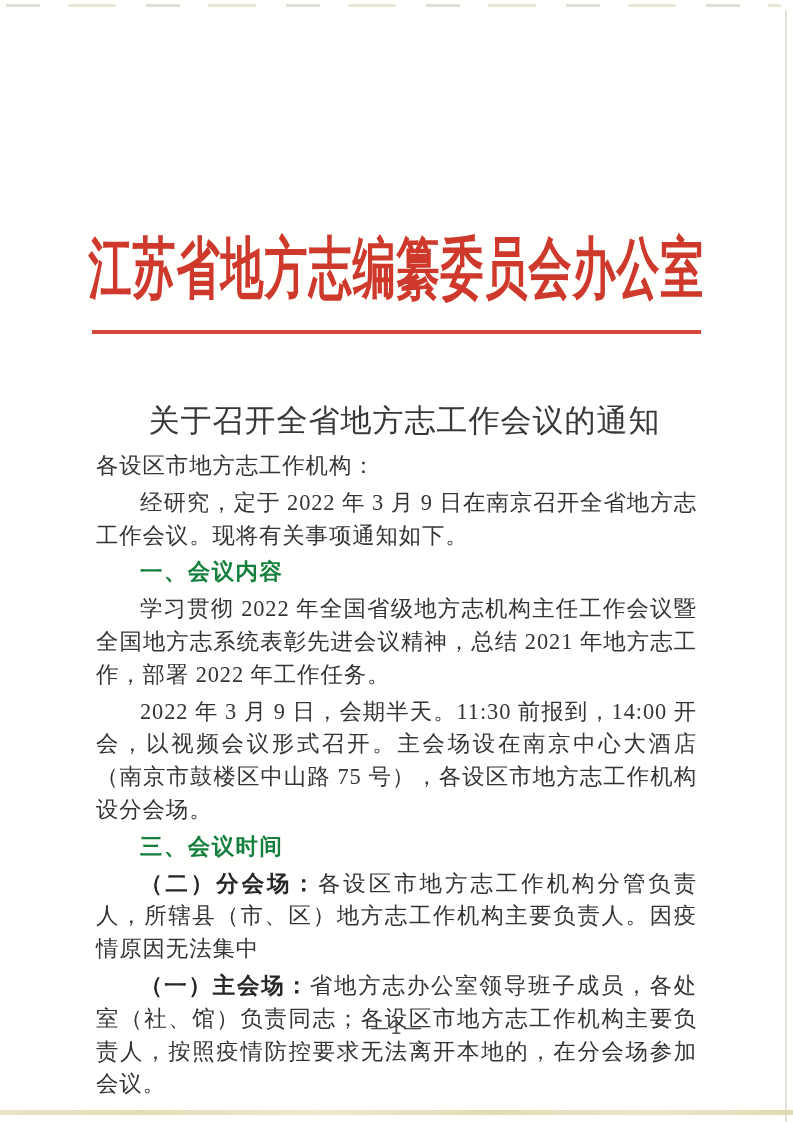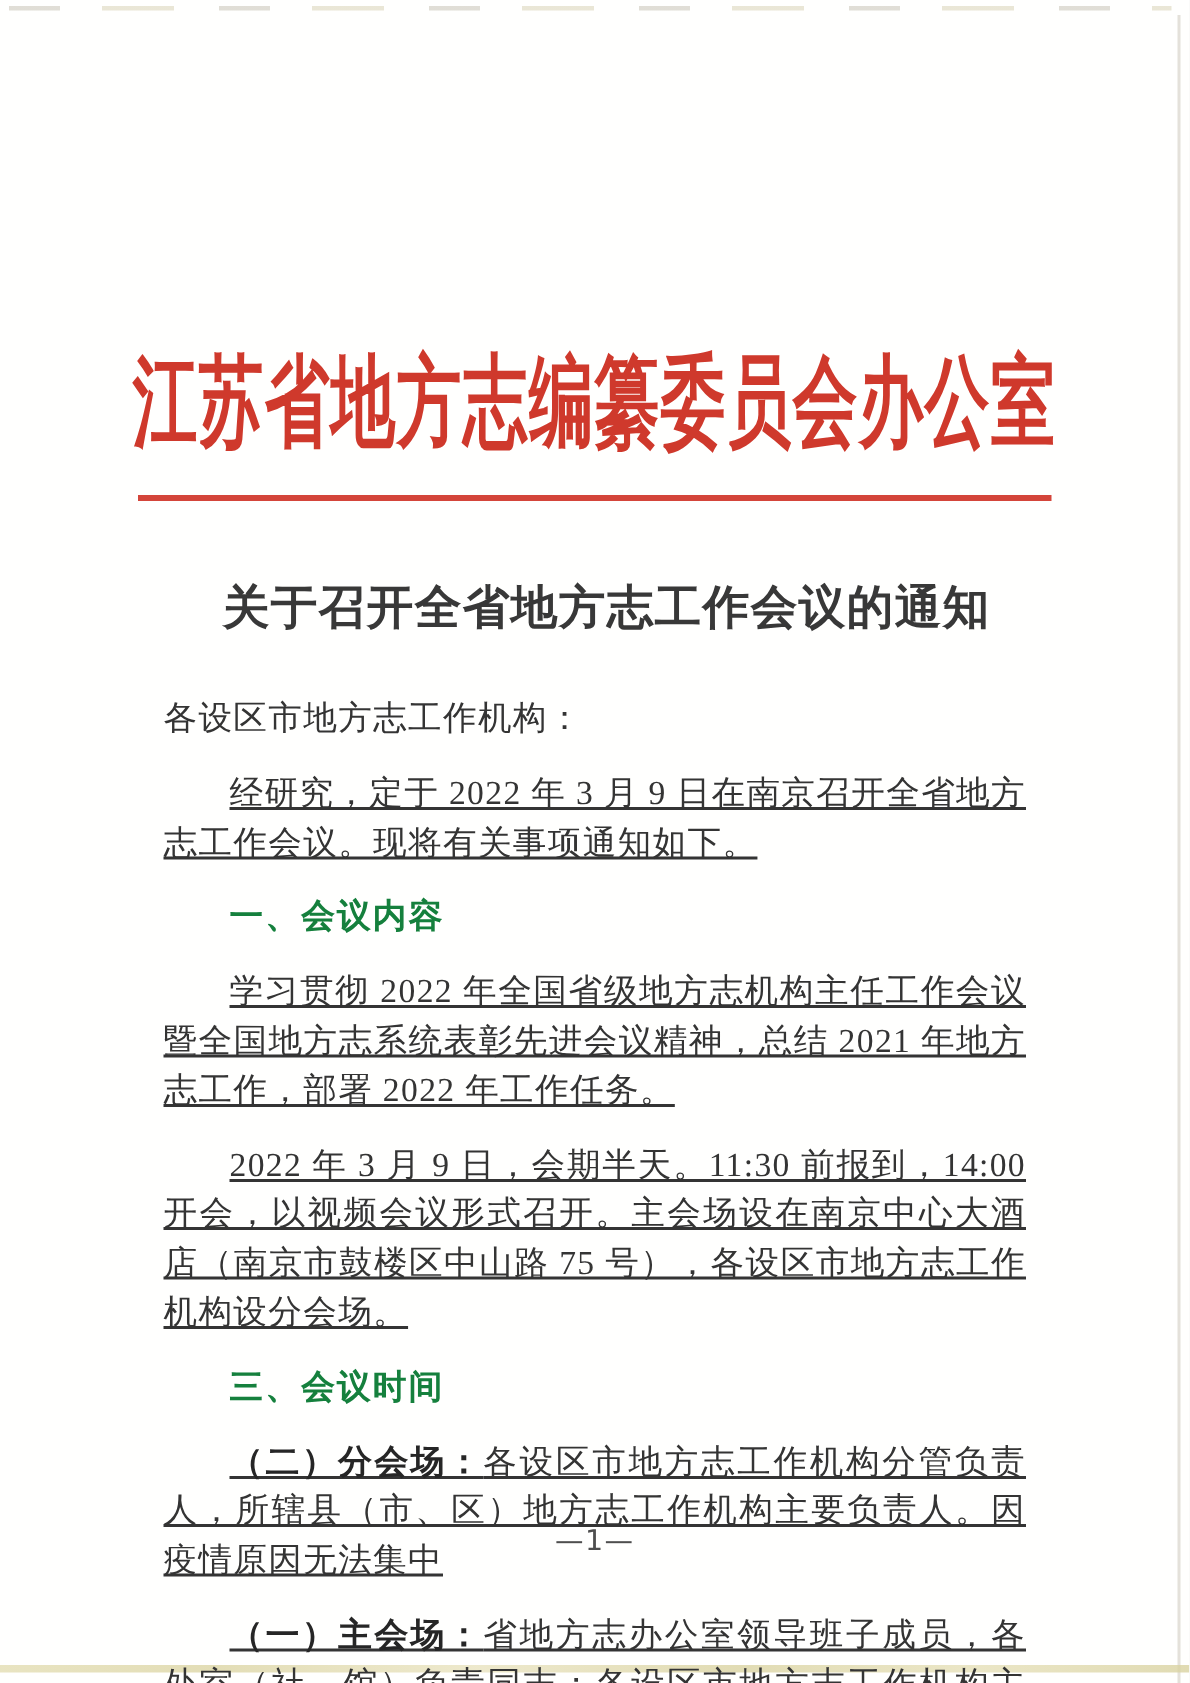--- a/index.html
+++ b/index.html
@@ -38,32 +38,32 @@
     position: absolute; top: 224px; left: 0; width: 100%;
     text-align: center; white-space: nowrap;
     font-family: "Liberation Serif", "DejaVu Serif", serif;
     font-weight: bold; font-size: 43px; letter-spacing: 1px;
     transform: scaleY(1.55); transform-origin: top center;
   }
   .red-rule {
     position: absolute; top: 330px; left: 92px; width: 609px; height: 4px;
   }
   .doc-title {
-    position: absolute; top: 384px; left: 0; width: 100%; margin: 0;
+    position: absolute; top: 400px; left: 0; width: 100%; margin: 0;
     text-align: center;
     font-family: "Liberation Serif", "DejaVu Serif", serif;
-    font-weight: bold; font-size: 31px; letter-spacing: 1px; color: #383838; padding-left: 16px;
+    font-weight: normal; font-size: 31px; letter-spacing: 1px; color: #383838; padding-left: 16px;
   }
   .body-text {
     position: absolute; top: 446px; left: 92px; width: 609px;
     font-size: 22.4px; line-height: 32.8px; color: #343434;
     text-align: justify; letter-spacing: 0.9px;
   }
-  .body-text p { margin: 17px; padding: 0; }
-  .para { text-indent: 44px; text-decoration: underline; }
+  .body-text p { margin: 4px; padding: 0; }
+  .para { text-indent: 44px; }
   .salutation { text-indent: 0; }
   .sec-heading {
     text-indent: 44px;
     font-family: "Liberation Sans", "DejaVu Sans", sans-serif;
     font-weight: 700; color: #15803d; letter-spacing: 1.5px;
   }
   .item-label { font-weight: bold; color: #262626; }
   .page-number {
     position: absolute; top: 1016px; left: 0; width: 100%;
     text-align: center;

